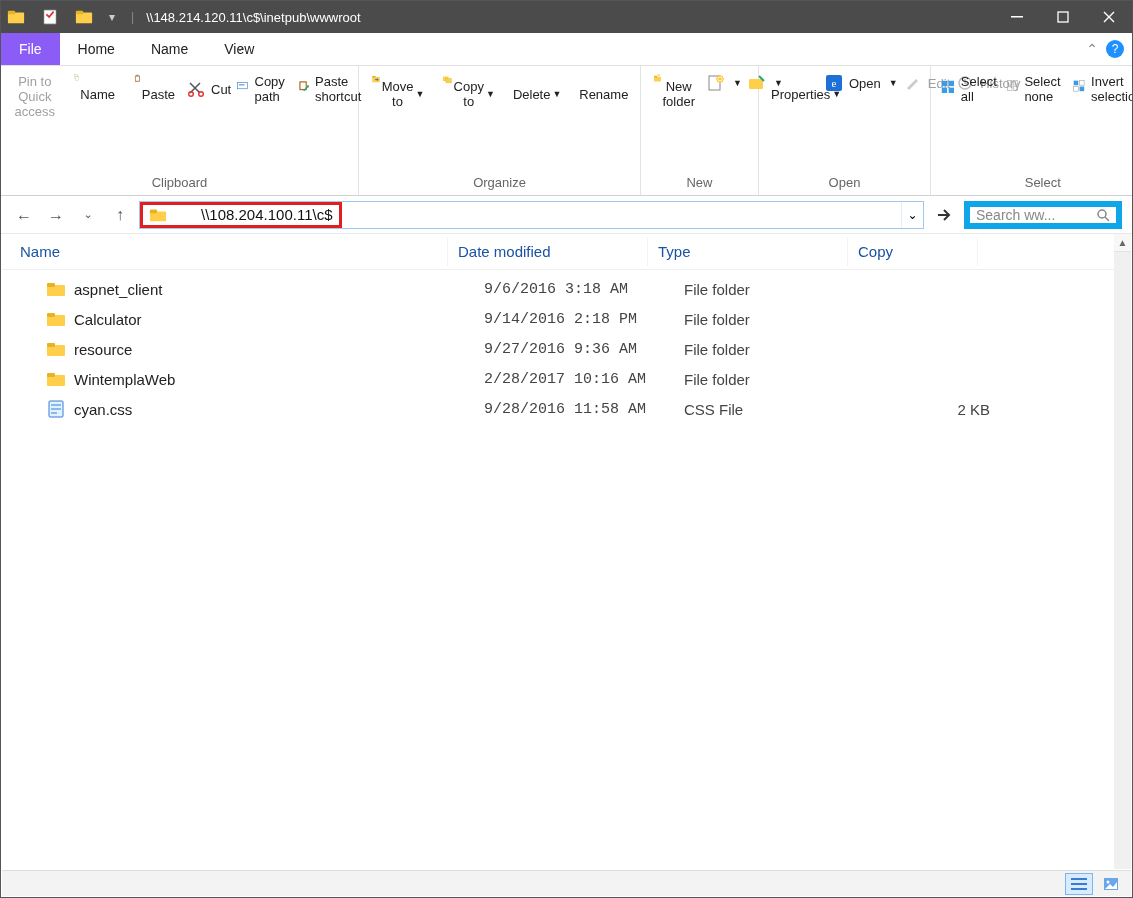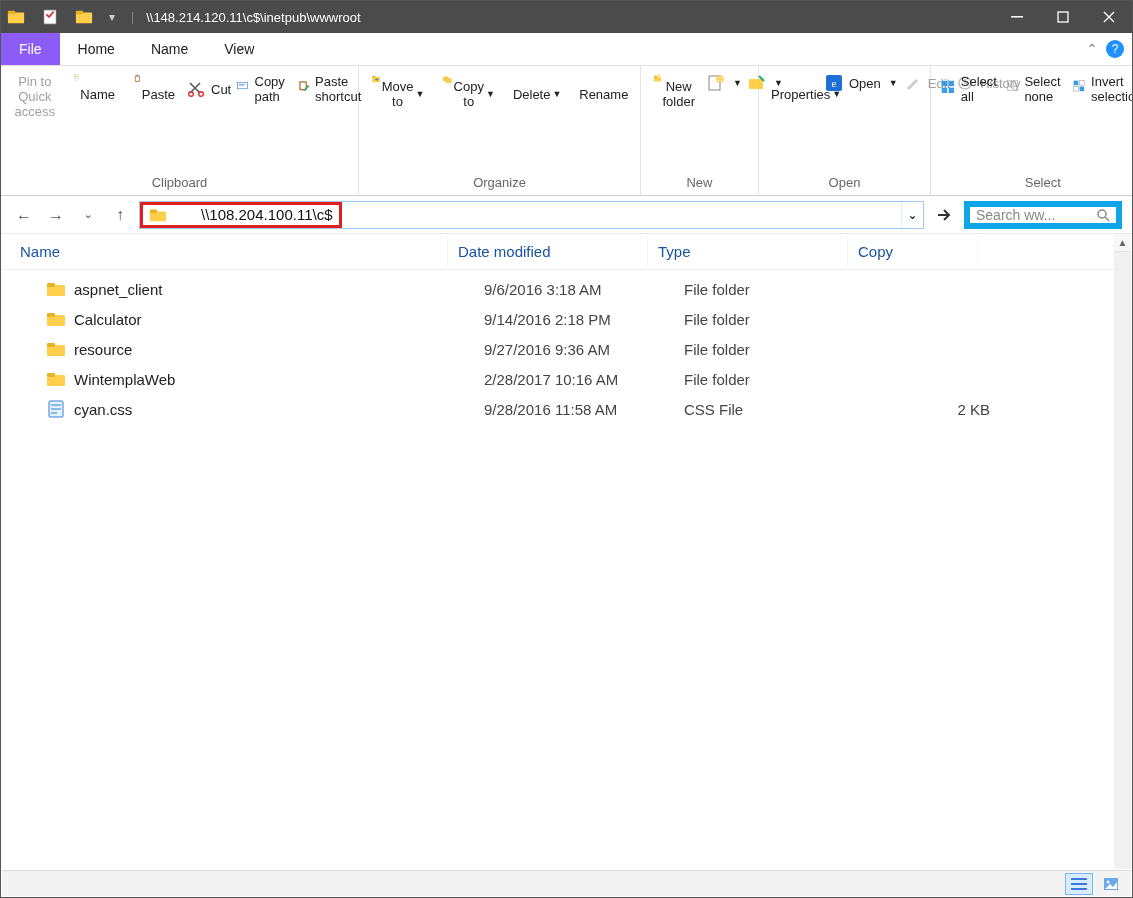--- a/index.html
+++ b/index.html
@@ -116,21 +116,21 @@
     border-bottom:1px solid #f0f0f0;
   }
   .colheaders > div { padding: 6px 10px; border-right:1px solid #f3f3f3;}
   .col-name  { width: 446px; padding-left:18px !important;}
   .col-date  { width: 200px; }
   .col-type  { width: 200px; }
   .col-size  { width: 130px; text-align:left; }
   .rows { padding-top:4px;}
   .row { display:flex; height:30px; align-items:center; font-size:15px; color:#222; }
   .row .c-name{ width:446px; display:flex; align-items:center; gap:8px; padding-left:18px;margin-left:26px;}
-  .row .c-date{ width:200px; color:#444; padding-left:10px;}
+  .row .c-date{ width:200px; color:#444; padding-left:10px;font-family:Liberation Mono, monospace;}
   .row .c-type{ width:200px; color:#444; padding-left:10px;}
   .row .c-size{ width:130px; text-align:right; padding-right:14px; color:#444;}
   .row .fico{ width:20px; height:20px; display:inline-block;}
 
   
   .statusbar { position:absolute; bottom:1px; left:1px; right:1px; height:26px; background:#f3f3f3; border-top:1px solid #ddd; display:flex; align-items:center; justify-content:flex-end; padding:0 6px; gap:4px;}
   .viewbtn { width:28px; height:22px; border:1px solid transparent; display:flex; align-items:center; justify-content:center; cursor:pointer;}
   .viewbtn.active{ border:1px solid #7ab6ef; background:#d9ecfb; }
 
   

